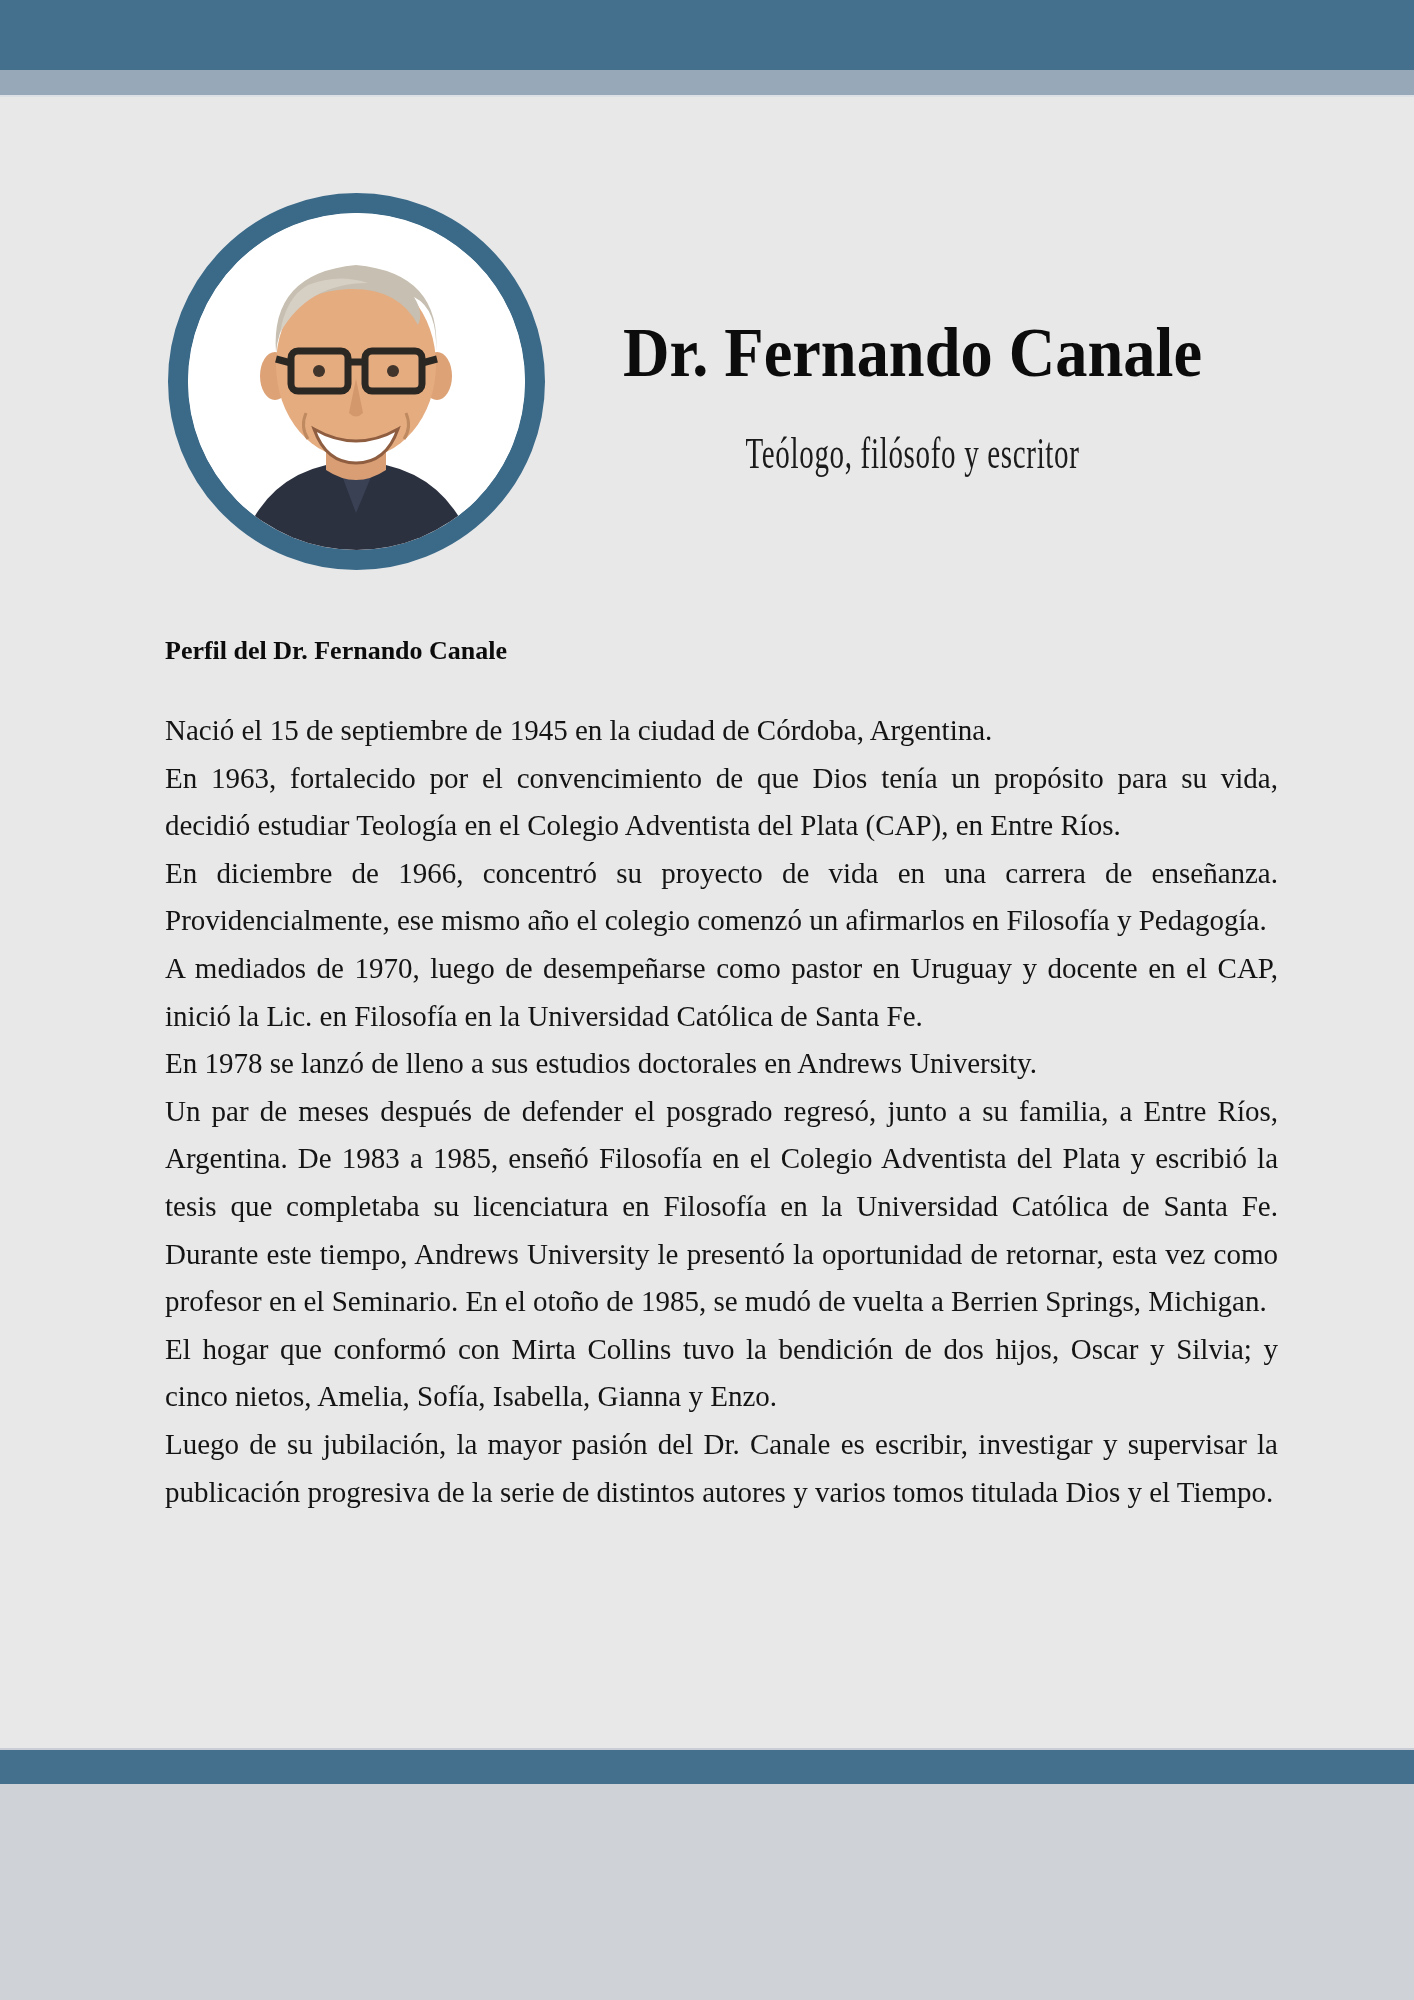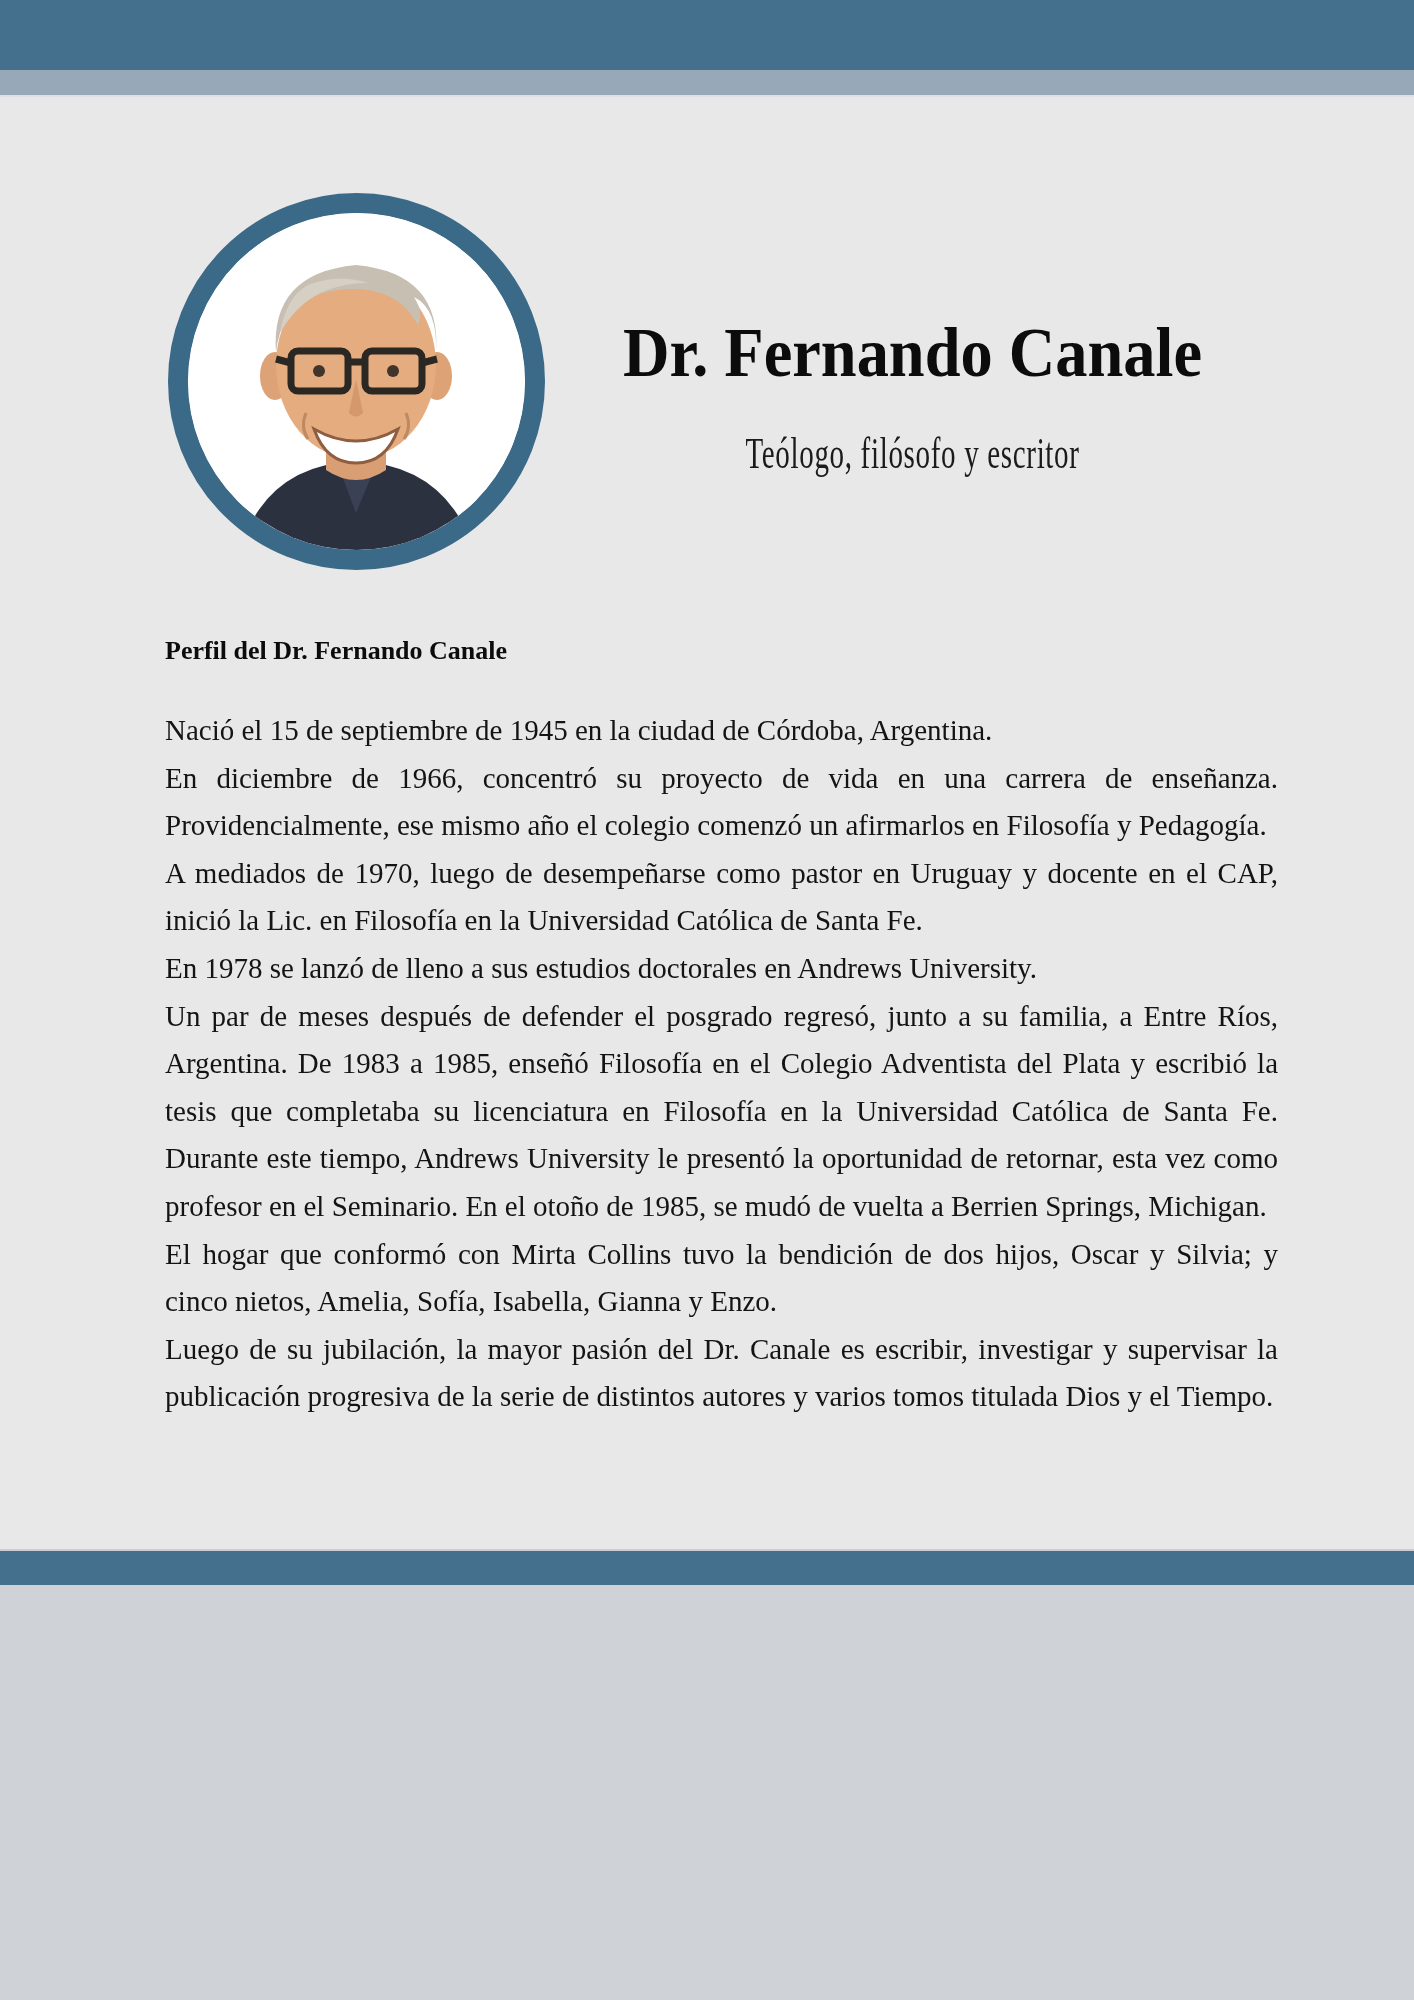--- a/index.html
+++ b/index.html
@@ -6,21 +6,21 @@
   :root{
     --top-bar:#45708D;
     --stripe:#97A9B8;
     --page-bg:#E8E8E9;
     --ring:#3B6A89;
     --ink:#141414;
   }
   html,body{margin:0;padding:0;background:#cfd2d6;}
   .page{
     position:relative;
-    width:1414px;height:1585px;
+    width:1414px;height:1784px;
     margin:0 auto;
     background:var(--page-bg);
     overflow:hidden;
     font-family:"Liberation Serif","DejaVu Serif",serif;
     color:var(--ink);
   }
   .top-bar{
     position:absolute;left:0;top:0;width:100%;height:70px;
     background:var(--top-bar);
   }
@@ -135,20 +135,21 @@
 
   <div class="header-text">
     <h1 class="page-title">Dr. Fernando Canale</h1>
     <div class="page-subtitle">Teólogo, filósofo y escritor</div>
   </div>
 
   <h2 class="profile-heading">Perfil del Dr. Fernando Canale</h2>
 
   <div class="profile-body">
     <p>Nació el 15 de septiembre de 1945 en la ciudad de Córdoba, Argentina.</p>
+    <p>En 1963, fortalecido por el convencimiento de que Dios tenía un propósito para su vida, decidió estudiar Teología en el Colegio Adventista del Plata (CAP), en Entre Ríos.</p>
     <p>En diciembre de 1966, concentró su proyecto de vida en una carrera de enseñanza. Providencialmente, ese mismo año el colegio comenzó un afirmarlos en Filosofía y Pedagogía.</p>
     <p>A mediados de 1970, luego de desempeñarse como pastor en Uruguay y docente en el CAP, inició la Lic. en Filosofía en la Universidad Católica de Santa Fe.</p>
     <p>En 1978 se lanzó de lleno a sus estudios doctorales en Andrews University.</p>
     <p>Un par de meses después de defender el posgrado regresó, junto a su familia, a Entre Ríos, Argentina. De 1983 a 1985, enseñó Filosofía en el Colegio Adventista del Plata y escribió la tesis que completaba su licenciatura en Filosofía en la Universidad Católica de Santa Fe. Durante este tiempo, Andrews University le presentó la oportunidad de retornar, esta vez como profesor en el Seminario. En el otoño de 1985, se mudó de vuelta a Berrien Springs, Michigan.</p>
     <p>El hogar que conformó con Mirta Collins tuvo la bendición de dos hijos, Oscar y Silvia; y cinco nietos, Amelia, Sofía, Isabella, Gianna y Enzo.</p>
     <p>Luego de su jubilación, la mayor pasión del Dr. Canale es escribir, investigar y supervisar la publicación progresiva de la serie de distintos autores y varios tomos titulada Dios y el Tiempo.</p>
   </div>
 
   <div class="bottom-bar"></div>
 

